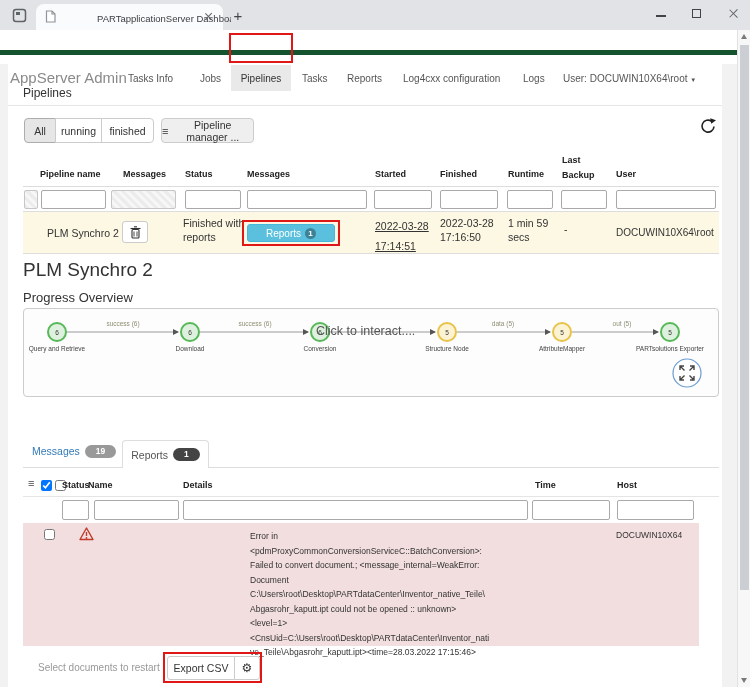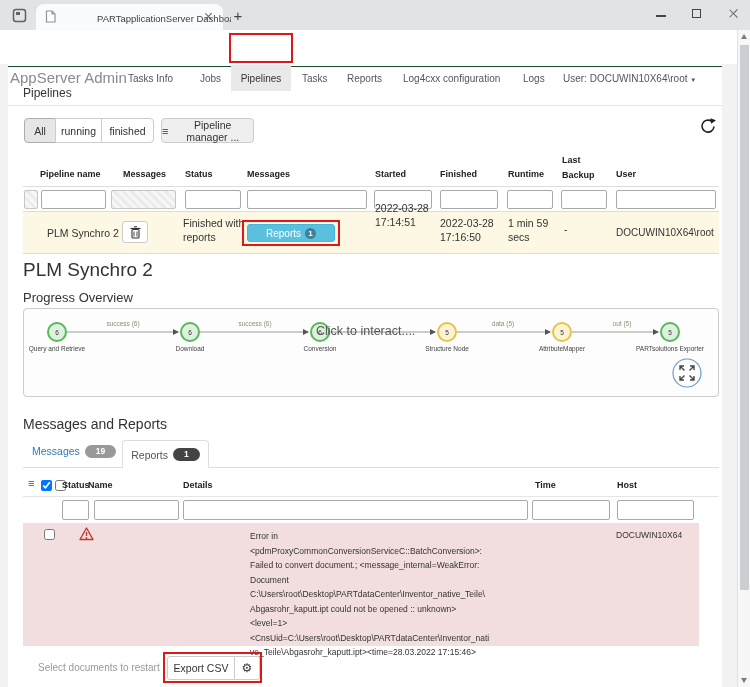--- a/index.html
+++ b/index.html
@@ -12,22 +12,22 @@
   .tab { position:absolute; left:36px; top:4px; width:187px; height:26px; background:#fafbfc;
          border-radius:8px 8px 0 0; }
   .tabtitle { position:absolute; left:61px; top:9px; width:134px; font-size:9.5px; color:#3c4043;
               white-space:nowrap; overflow:hidden; }
   .xicon { position:absolute; }
   .xicon::before, .xicon::after { content:""; position:absolute; left:50%; top:0; width:1.4px;
            height:100%; background:#5f6368; }
   .xicon::before { transform:rotate(45deg); }
   .xicon::after  { transform:rotate(-45deg); }
   
-  .navbar { position:absolute; left:0; top:30px; width:750px; height:37px; background:#fff;
-            border-bottom:1px solid #14532d; }
+  .navbar { position:absolute; left:0; top:30px; width:750px; height:25px; background:#fff;
+            border-bottom:5px solid #14532d; }
   .navitem { position:absolute; top:43px; font-size:10px; color:#555; white-space:nowrap; cursor:pointer; }
   .brand { position:absolute; left:10px; top:39px; font-size:15px; color:#8a8a8a; white-space:nowrap; }
   
   .lbl { position:absolute; color:#333; white-space:nowrap; }
   .hdr { position:absolute; font-size:9px; font-weight:bold; color:#222; white-space:nowrap; }
   
   .flt { position:absolute; border:1px solid #a9a9a9; background:#fff; border-radius:2px;
          font-size:10px; padding:0 3px; color:#333; font-family:inherit; outline:none; }
   .flt.disabled { background:repeating-linear-gradient(45deg,#ececec 0 3px,#f7f7f7 3px 6px);
                   border-color:#c6c6c6; }
@@ -159,21 +159,21 @@
       <line x1="7" y1="5.5" x2="7" y2="10.5" stroke="#333" stroke-width="0.9"></line>
     </svg>
   </button>
   <span class="cell" style="left:183px;top:216px;width:62px;white-space:normal;line-height:14px;">Finished with reports</span>
   <button class="btn" style="left:247px;top:224px;width:88px;height:18px;background:#5bc0de;
           border-color:#46b8da;border-radius:3px;color:#fff;font-size:10px;">
     <span>Reports</span>
     <span style="display:inline-block;width:11px;height:11px;border-radius:50%;background:rgba(0,0,0,0.32);
           font-size:8px;line-height:11px;text-align:center;font-weight:bold;">1</span>
   </button>
-  <span class="cell" style="left:375px;top:201px;width:58px;white-space:normal;line-height:14px;">2022-03-28 17:14:51</span>
+  <span class="cell" style="left:375px;top:216px;width:58px;white-space:normal;line-height:20px;text-decoration:underline;">2022-03-28 17:14:51</span>
   <span class="cell" style="left:440px;top:216px;width:58px;white-space:normal;line-height:14px;">2022-03-28 17:16:50</span>
   <span class="cell" style="left:508px;top:216px;width:46px;white-space:normal;line-height:14px;">1 min 59 secs</span>
   <span class="cell" style="left:564px;top:223px;">-</span>
   <span class="cell" style="left:616px;top:227px;font-size:10px;">DOCUWIN10X64\root</span>
   <div class="redbox" style="left:242px;top:220px;width:98px;height:26px;"></div>
 
   <h2 class="lbl" style="left:23px;top:259px;font-size:19px;font-weight:400;">PLM Synchro 2</h2>
   <span class="lbl" style="left:23px;top:290px;font-size:13px;">Progress Overview</span>
 
   <div class="abs" style="left:23px;top:308px;width:696px;height:89px;border:1px solid #ccc;
@@ -227,21 +227,20 @@
   <svg class="abs" style="left:671px;top:357px;cursor:pointer;z-index:4;" width="32" height="32" viewBox="0 0 32 32">
     <circle cx="16" cy="16" r="14" fill="#fff" stroke="#6b9bd2" stroke-width="1.2"></circle>
     <g stroke="#444" stroke-width="1.4" fill="none">
       <path d="M13.5 13.5 L9 9 M9 13 L9 9 L13 9"></path>
       <path d="M18.5 13.5 L23 9 M19 9 L23 9 L23 13"></path>
       <path d="M13.5 18.5 L9 23 M9 19 L9 23 L13 23"></path>
       <path d="M18.5 18.5 L23 23 M19 23 L23 23 L23 19"></path>
     </g>
   </svg>
 
-  <span class="lbl" style="left:23px;top:416px;font-size:14px;">Messages and Reports</span>
 
   <div class="abs" style="left:32px;top:445px;display:flex;align-items:center;gap:5px;cursor:pointer;">
     <span style="font-size:10.5px;color:#337ab7;">Messages</span>
     <span class="badge">19</span>
   </div>
   <div class="abs" style="left:122px;top:440px;width:87px;height:28px;background:#fff;border:1px solid #ddd;
        border-bottom:none;border-radius:4px 4px 0 0;z-index:2;display:flex;align-items:center;
        justify-content:center;gap:5px;cursor:pointer;">
     <span style="font-size:10.5px;color:#555;">Reports</span>
     <span class="badge" style="background:#444;">1</span>

